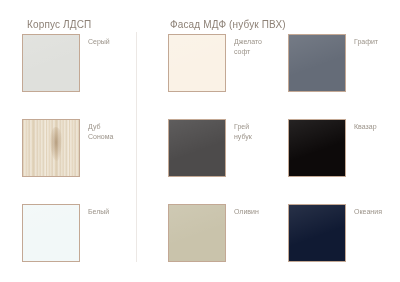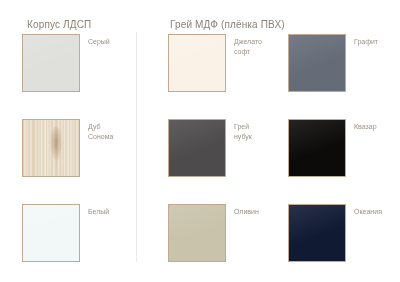--- a/index.html
+++ b/index.html
@@ -124,21 +124,21 @@
     pointer-events: none;
   }
 </style>
 </head>
 <body style="background: rgb(255, 255, 255);">
 
 <div id="catalog">
 
   <div class="section-header carcass" style="color: rgb(141, 129, 118);">Корпус ЛДСП</div>
 
-  <div class="section-header facade" style="color: rgb(141, 129, 118);">Грей МДФ (плёнка ПВХ)</div>
+  <div class="section-header facade" style="color: rgb(141, 129, 118);">Фасад МДФ (нубук ПВХ)</div>
 
   <div class="divider" style="background: rgb(236, 232, 229);"></div>
 
   <div class="swatch-cell col-a row-1">
     <div class="swatch-chip sheen" style="background-color: rgb(223, 224, 220); border-color: rgb(195, 168, 148);"></div>
     <div class="swatch-label" style="color: rgb(155, 147, 137);">Серый</div>
   </div>
 
   <div class="swatch-cell col-a row-2">
     <div class="swatch-chip grain" style="background-color: rgb(232, 220, 198); border-color: rgb(195, 168, 148);"></div>

